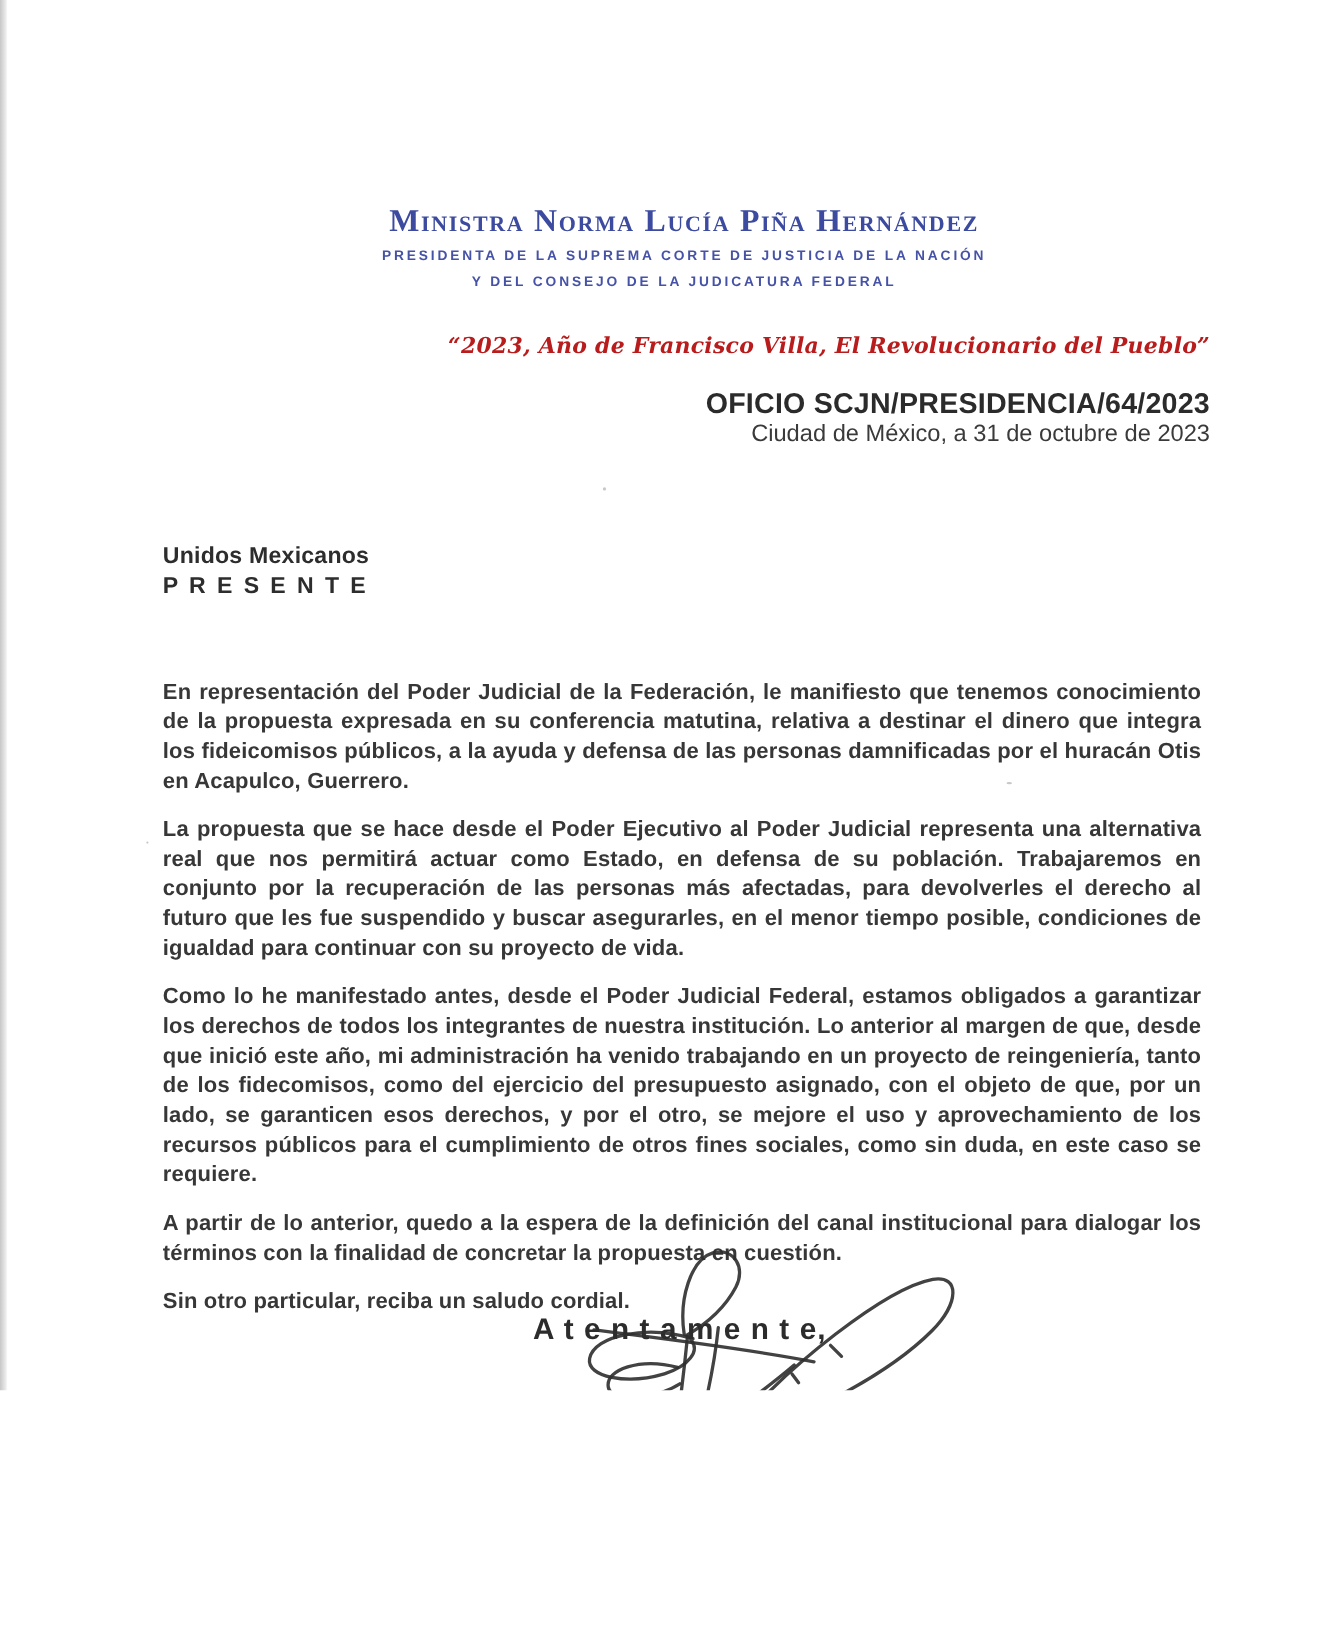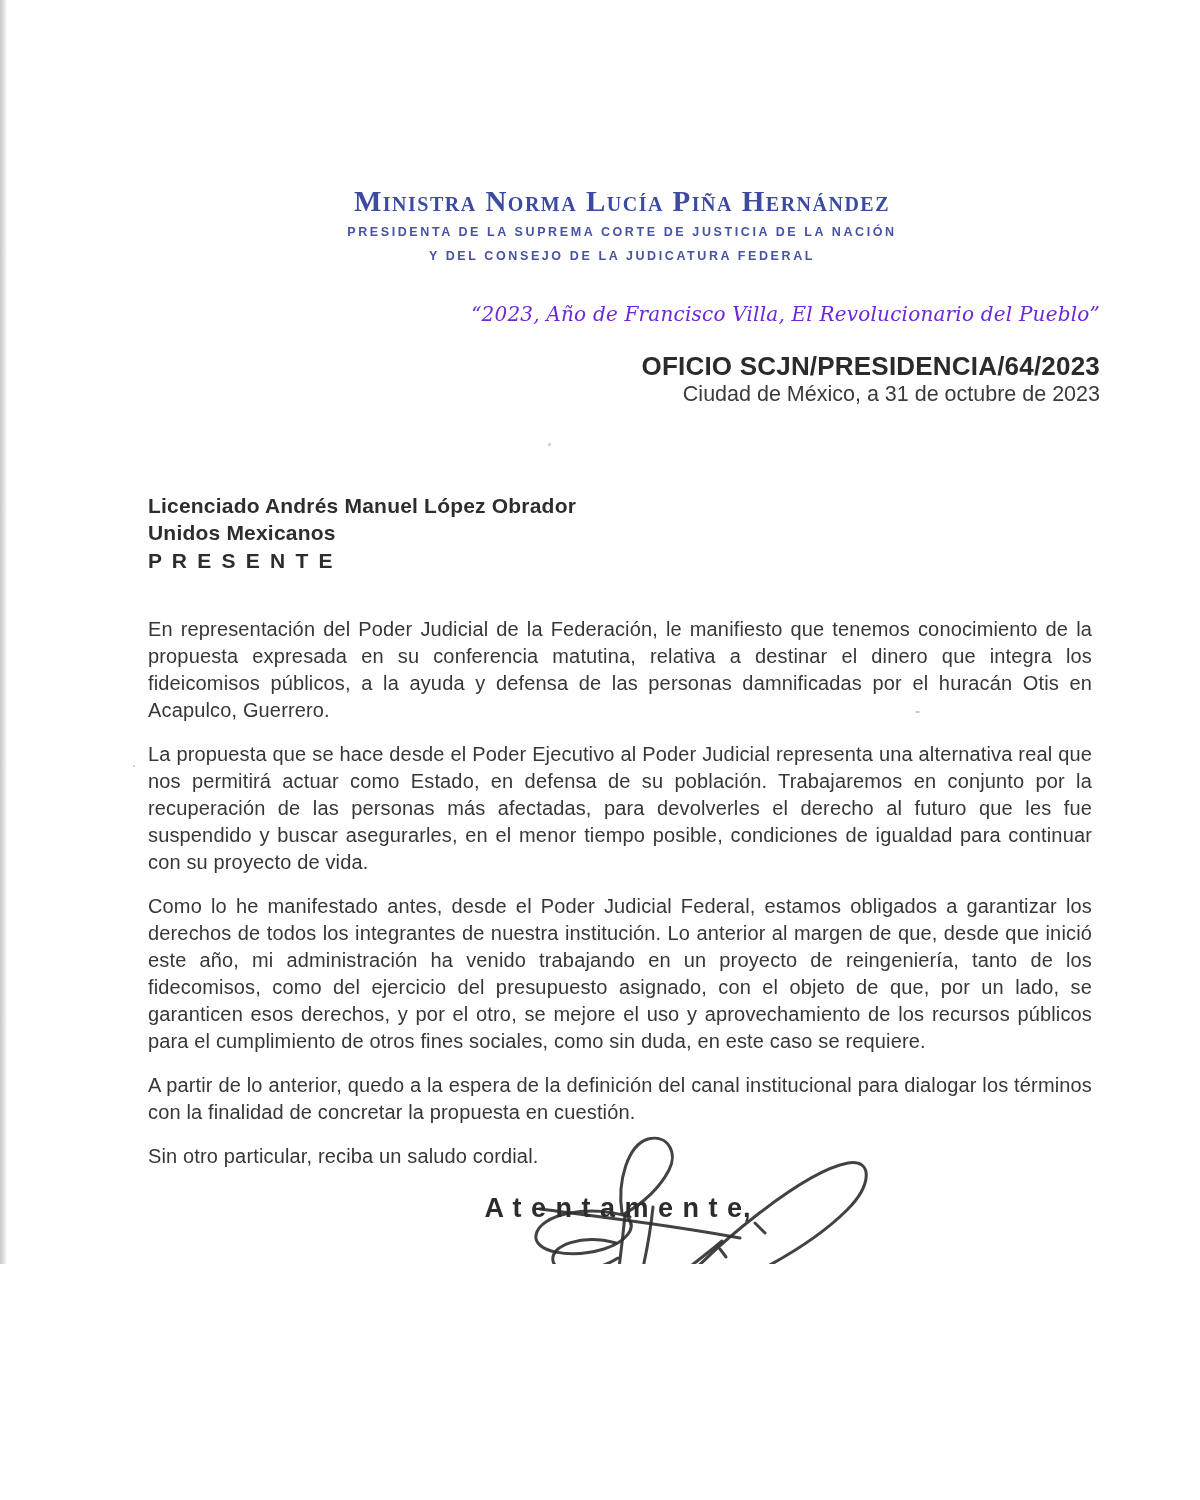--- a/index.html
+++ b/index.html
@@ -41,23 +41,23 @@
   }
   .lh-sub2{margin-top:11px;}
 
   
   .ref-block{
     position:absolute;top:301px;right:100px;
     text-align:right;
   }
   .motto{
     font-family:"DejaVu Serif","Liberation Serif",serif;
-    font-style:italic;font-weight:normal;
+    font-style:italic;font-weight:bold;
     font-size:20px;line-height:26px;
-    color:#6d28d9;
+    color:#b91c1c;
     letter-spacing:.2px;
   }
   .oficio{
     margin-top:26px;
     font-weight:bold;font-size:26px;line-height:27px;
     color:#2b2b2b;letter-spacing:.2px;
   }
   .dateline{
     font-size:21.5px;line-height:27px;color:#3a3a3a;margin-top:1px;
   }
@@ -69,21 +69,21 @@
     color:#2d2d2d;letter-spacing:.2px;
   }
   .recipient .presente{letter-spacing:2.2px;}
 
   
   .body{
     position:absolute;top:616px;left:148px;width:944px;
     font-size:20px;line-height:27px;color:#373737;
     text-align:justify;letter-spacing:.15px;
   }
-  .body p{margin:0 0 17px 0;}
+  .body p{margin:0 0 17px 0;font-weight:bold;}
 
   
   .salutation{
     position:absolute;top:1193px;left:418px;width:400px;
     text-align:center;font-weight:bold;font-size:27px;
     color:#2c2c2c;letter-spacing:1px;z-index:1;
   }
   .signer{
     position:absolute;top:1305px;left:288px;width:610px;
     text-align:center;line-height:27.5px;color:#333;z-index:2;
@@ -112,21 +112,20 @@
     <div class="lh-sub lh-sub2">Y DEL CONSEJO DE LA JUDICATURA FEDERAL</div>
   </header>
 
   <div class="ref-block">
     <div class="motto">“2023, Año de Francisco Villa, El Revolucionario del Pueblo”</div>
     <div class="oficio">OFICIO SCJN/PRESIDENCIA/64/2023</div>
     <div class="dateline">Ciudad de México, a 31 de octubre de 2023</div>
   </div>
 
   <div class="recipient">
-    <div>Licenciado Andrés Manuel López Obrador</div>
     <div>Unidos Mexicanos</div>
     <div class="presente">P R E S E N T E</div>
   </div>
 
   <div class="body">
     <p>En representación del Poder Judicial de la Federación, le manifiesto que tenemos conocimiento de la propuesta expresada en su conferencia matutina, relativa a destinar el dinero que integra los fideicomisos públicos, a la ayuda y defensa de las personas damnificadas por el huracán Otis en Acapulco, Guerrero.</p>
     <p>La propuesta que se hace desde el Poder Ejecutivo al Poder Judicial representa una alternativa real que nos permitirá actuar como Estado, en defensa de su población. Trabajaremos en conjunto por la recuperación de las personas más afectadas, para devolverles el derecho al futuro que les fue suspendido y buscar asegurarles, en el menor tiempo posible, condiciones de igualdad para continuar con su proyecto de vida.</p>
     <p>Como lo he manifestado antes, desde el Poder Judicial Federal, estamos obligados a garantizar los derechos de todos los integrantes de nuestra institución. Lo anterior al margen de que, desde que inició este año, mi administración ha venido trabajando en un proyecto de reingeniería, tanto de los fidecomisos, como del ejercicio del presupuesto asignado, con el objeto de que, por un lado, se garanticen esos derechos, y por el otro, se mejore el uso y aprovechamiento de los recursos públicos para el cumplimiento de otros fines sociales, como sin duda, en este caso se requiere.</p>
     <p>A partir de lo anterior, quedo a la espera de la definición del canal institucional para dialogar los términos con la finalidad de concretar la propuesta en cuestión.</p>
     <p>Sin otro particular, reciba un saludo cordial.</p>

